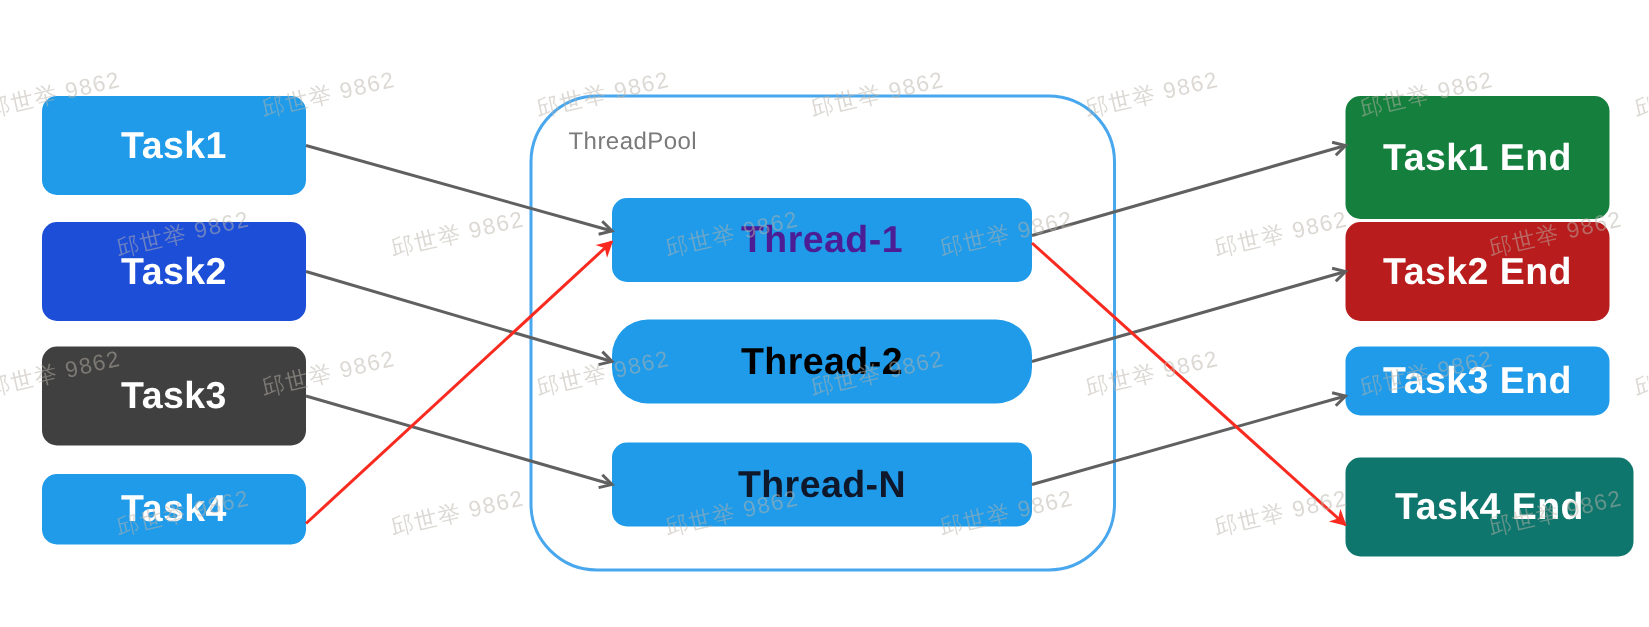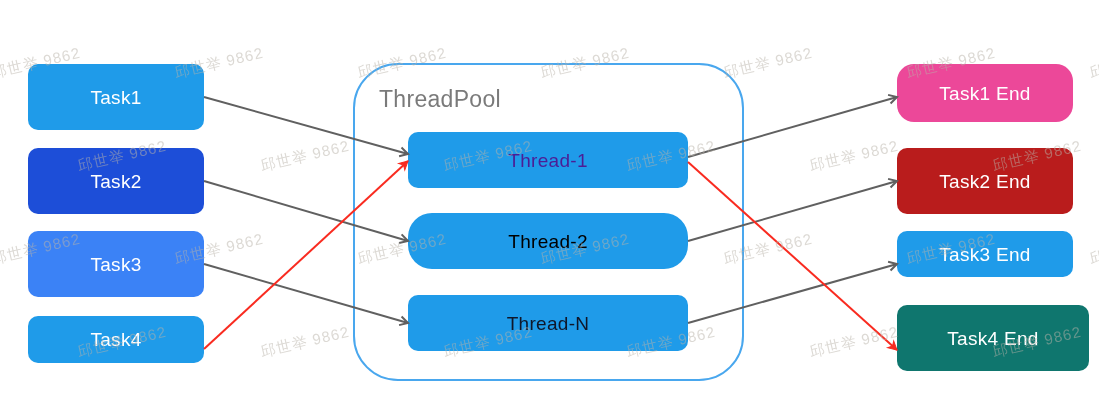--- a/index.html
+++ b/index.html
@@ -3,53 +3,53 @@
 <meta charset="utf-8">
 <style>
   html,body{margin:0;padding:0;background:#fff;}
   .stage{
     position:relative;width:1099px;height:418px;background:#fff;
     font-family:"Liberation Sans",sans-serif;overflow:hidden;
   }
   .node{
     position:absolute;border-radius:10px;
     display:flex;align-items:center;justify-content:center;
-    font-size:19px;line-height:1;letter-spacing:.3px;
+    font-size:25px;line-height:1;letter-spacing:.3px;font-weight:bold;
   }
   .pool{
     position:absolute;left:353px;top:63px;width:391px;height:318px;
     border:2px solid;border-radius:45px;box-sizing:border-box;background:transparent;
   }
   .pool-label{
-    position:absolute;left:24px;top:21px;font-size:23px;letter-spacing:.3px;
+    position:absolute;left:24px;top:21px;font-size:16px;letter-spacing:.3px;
   }
   #edges{position:absolute;left:0;top:0;pointer-events:none;}
   .wm{
     position:absolute;font-size:15px;white-space:nowrap;
     transform:rotate(-13deg);transform-origin:left center;
     pointer-events:none;letter-spacing:1px;
   }
 </style>
 </head>
 <body>
 
 <div class="stage">
   <div class="pool" id="pool" style="border-color: rgb(73, 167, 238);">
     <div class="pool-label" style="color: rgb(122, 122, 122);">ThreadPool</div>
   </div>
 
   <div id="nodes">
       <div class="node" style="left: 28px; top: 64px; width: 176px; height: 66px; background: rgb(31, 155, 233); color: rgb(255, 255, 255);">Task1</div>
       <div class="node" style="left: 28px; top: 148px; width: 176px; height: 66px; background: #1d4ed8; color: rgb(255, 255, 255);">Task2</div>
-      <div class="node" style="left: 28px; top: 231px; width: 176px; height: 66px; background: #3b82f6; color: rgb(255, 255, 255);">Task3</div>
+      <div class="node" style="left: 28px; top: 231px; width: 176px; height: 66px; background: #404040; color: rgb(255, 255, 255);">Task3</div>
       <div class="node" style="left: 28px; top: 316px; width: 176px; height: 47px; background: rgb(31, 155, 233); color: rgb(255, 255, 255);">Task4</div>
       <div class="node" style="left: 408px; top: 132px; width: 280px; height: 56px; background: rgb(31, 155, 233); color: #4c1d95;">Thread-1</div>
       <div class="node" style="left: 408px; top: 213px; width: 280px; height: 56px; background: rgb(31, 155, 233); color: #000000; border-radius: 24px;">Thread-2</div>
       <div class="node" style="left: 408px; top: 295px; width: 280px; height: 56px; background: rgb(31, 155, 233); color: #0f172a;">Thread-N</div>
-      <div class="node" style="left: 897px; top: 64px; width: 176px; height: 58px; background: #ec4899; color: rgb(255, 255, 255); border-radius: 17px;">Task1 End</div>
+      <div class="node" style="left: 897px; top: 64px; width: 176px; height: 82px; background: #15803d; color: rgb(255, 255, 255);">Task1 End</div>
       <div class="node" style="left: 897px; top: 148px; width: 176px; height: 66px; background: #b91c1c; color: rgb(255, 255, 255);">Task2 End</div>
       <div class="node" style="left: 897px; top: 231px; width: 176px; height: 46px; background: rgb(31, 155, 233); color: rgb(255, 255, 255);">Task3 End</div>
       <div class="node" style="left: 897px; top: 305px; width: 192px; height: 66px; background: #0f766e; color: rgb(255, 255, 255);">Task4 End</div>
     </div>
 
   <svg id="edges" width="1099" height="418">
     <defs>
       <marker id="head-gray" markerWidth="14" markerHeight="14" refX="10" refY="7" orient="auto" markerUnits="userSpaceOnUse">
         <path d="M2,2.5 L10,7 L2,11.5" fill="none" stroke-width="2" stroke="#606060"></path>
       </marker>

